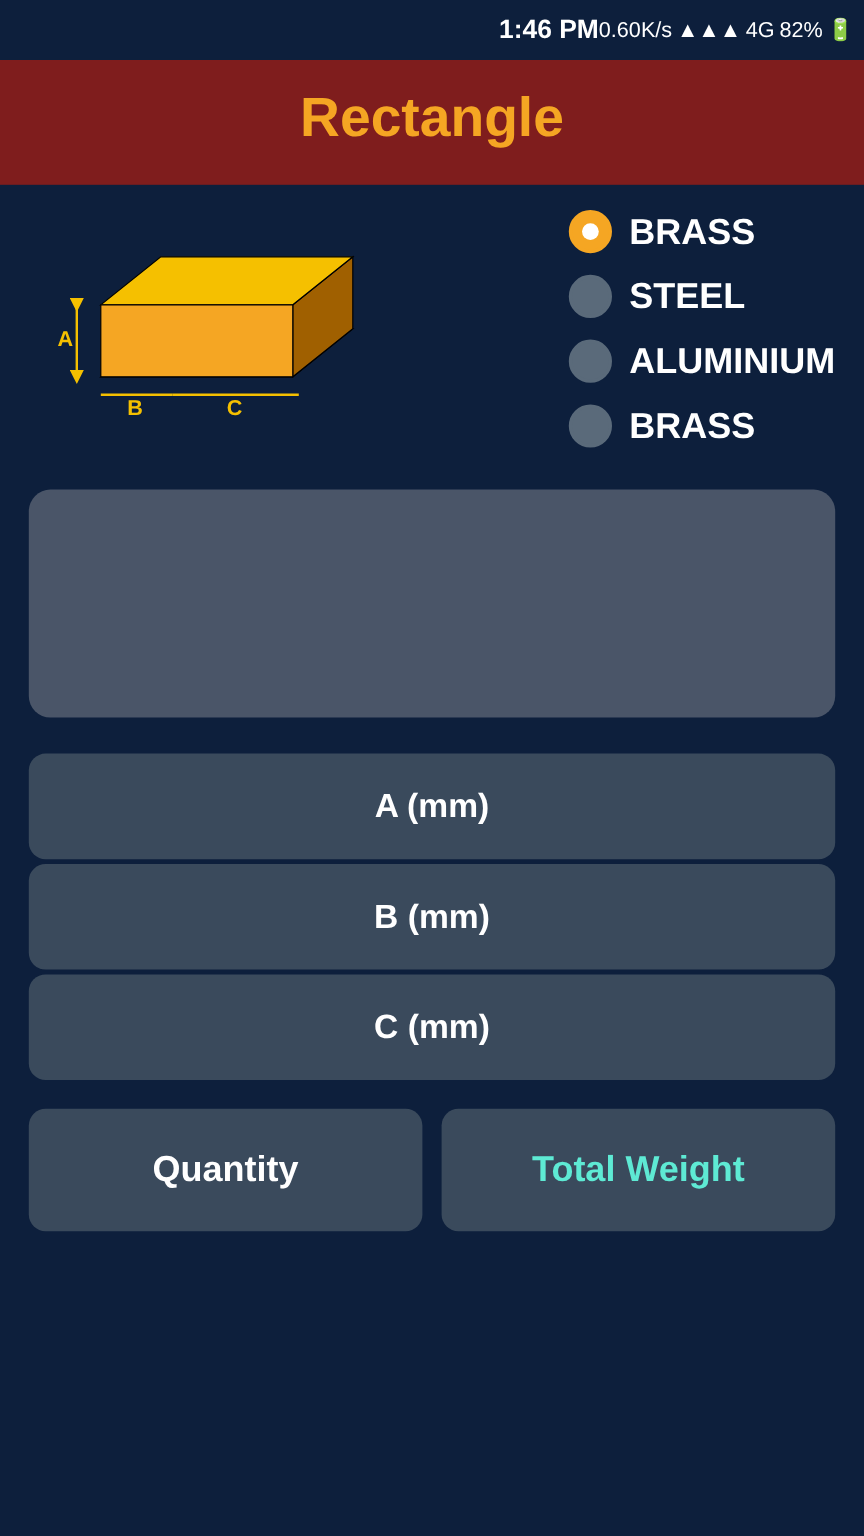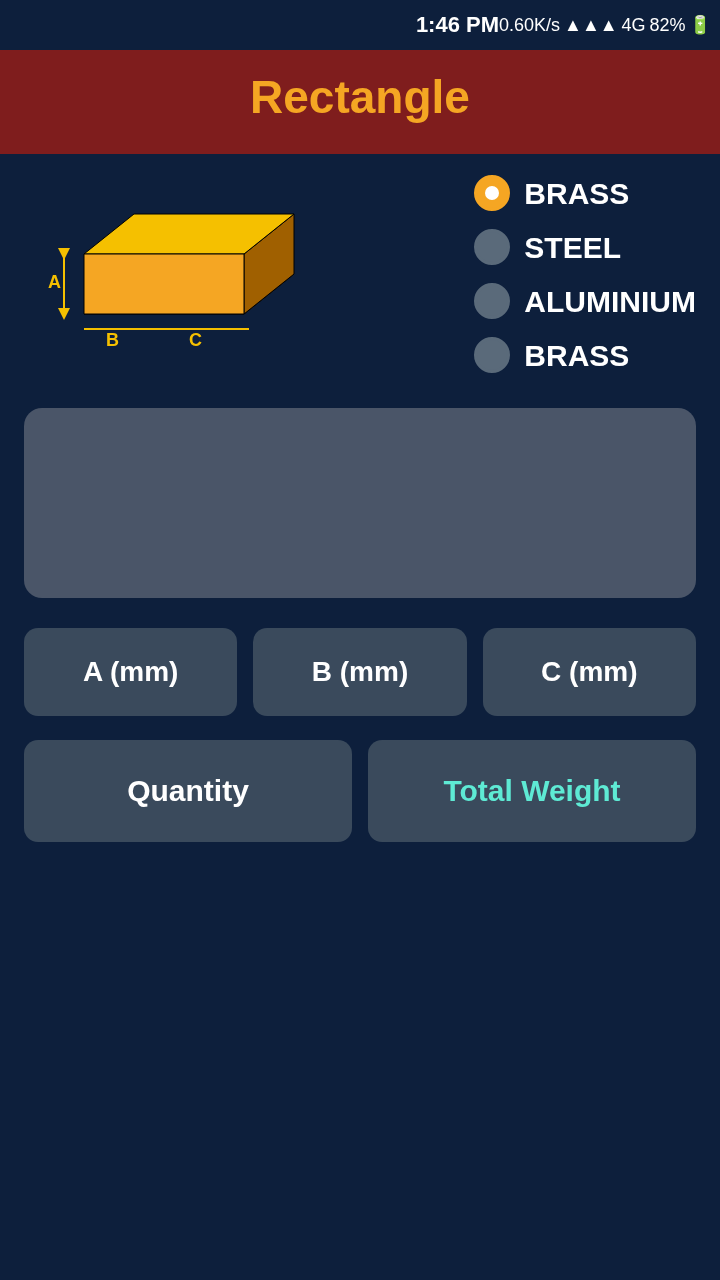--- a/index.html
+++ b/index.html
@@ -117,22 +117,22 @@
     .input-area {
       background-color: #4a5568;
       border-radius: 18px;
       height: 190px;
       margin-bottom: 30px;
     }
 
     
     .dimension-row {
       display: flex;
-      flex-direction: row;
-      gap: 16px;
+      flex-direction: column;
+      gap: 4px;
       margin-bottom: 24px;
     }
     .dimension-btn {
       flex: 1;
       background-color: #3a4a5c;
       border: none;
       border-radius: 14px;
       padding: 28px 10px;
       color: white;
       font-size: 28px;

